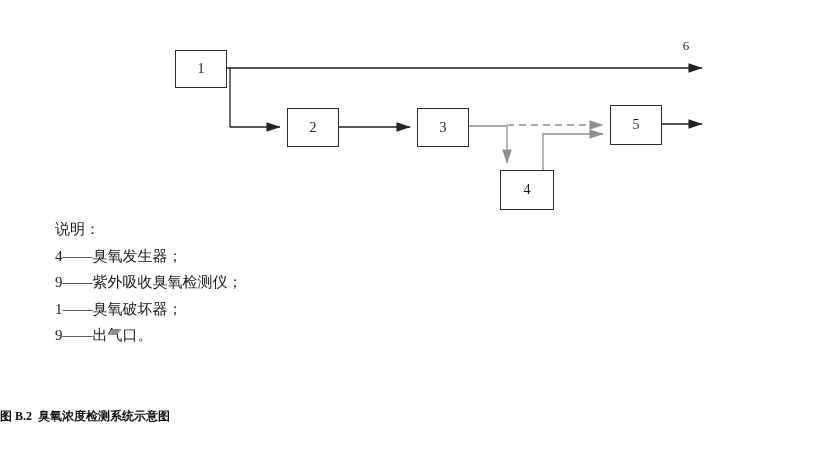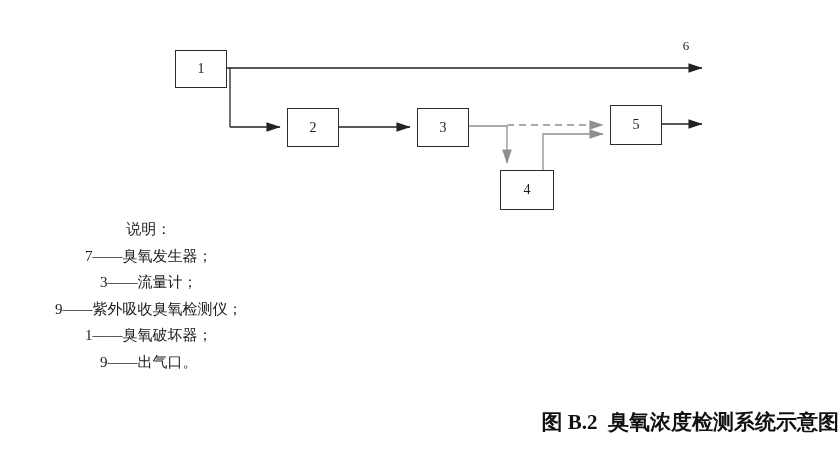--- a/index.html
+++ b/index.html
@@ -26,28 +26,27 @@
   #box-4{left:500px;top:170px;width:52px;height:38px;}
   #box-5{left:610px;top:105px;width:50px;height:38px;}
   #outlet-label{
     position:absolute;left:676px;top:38px;width:20px;
     font-size:13px;text-align:center;color:#1a1a1a;
   }
   #legend{
     position:absolute;left:55px;top:216px;
     font-size:15px;line-height:26.5px;
     color:#1a1a1a;
-    text-align:center;
   }
   .legend-line{white-space:pre;}
   #caption{
     position:absolute;left:0;top:408px;width:839px;
-    text-align:right;
+    text-align:left;
     font-weight:bold;
-    font-size:21px;
+    font-size:12px;
     white-space:pre;
     color:#111;
   }
 </style>
 </head>
 <body>
 
 <div id="page">
 
   <svg id="diagram-layer" viewBox="0 0 839 450" xmlns="http://www.w3.org/2000/svg" aria-hidden="true">
@@ -92,22 +91,21 @@
     <span>4</span>
   </div>
   <div class="flow-box" id="box-5">
     <span>5</span>
   </div>
 
   <div id="outlet-label">6</div>
 
   <div id="legend">
     <div class="legend-line">说明：</div>
-    <div class="legend-line">7——臭氧发生器；</div>
-    <div class="legend-line">3——流量计；</div>
+    <div class="legend-line">4——臭氧发生器；</div>
     <div class="legend-line">9——紫外吸收臭氧检测仪；</div>
     <div class="legend-line">1——臭氧破坏器；</div>
     <div class="legend-line">9——出气口。</div>
   </div>
 
   <div id="caption">图 B.2  臭氧浓度检测系统示意图</div>
 
 </div>
 
 </body></html>

